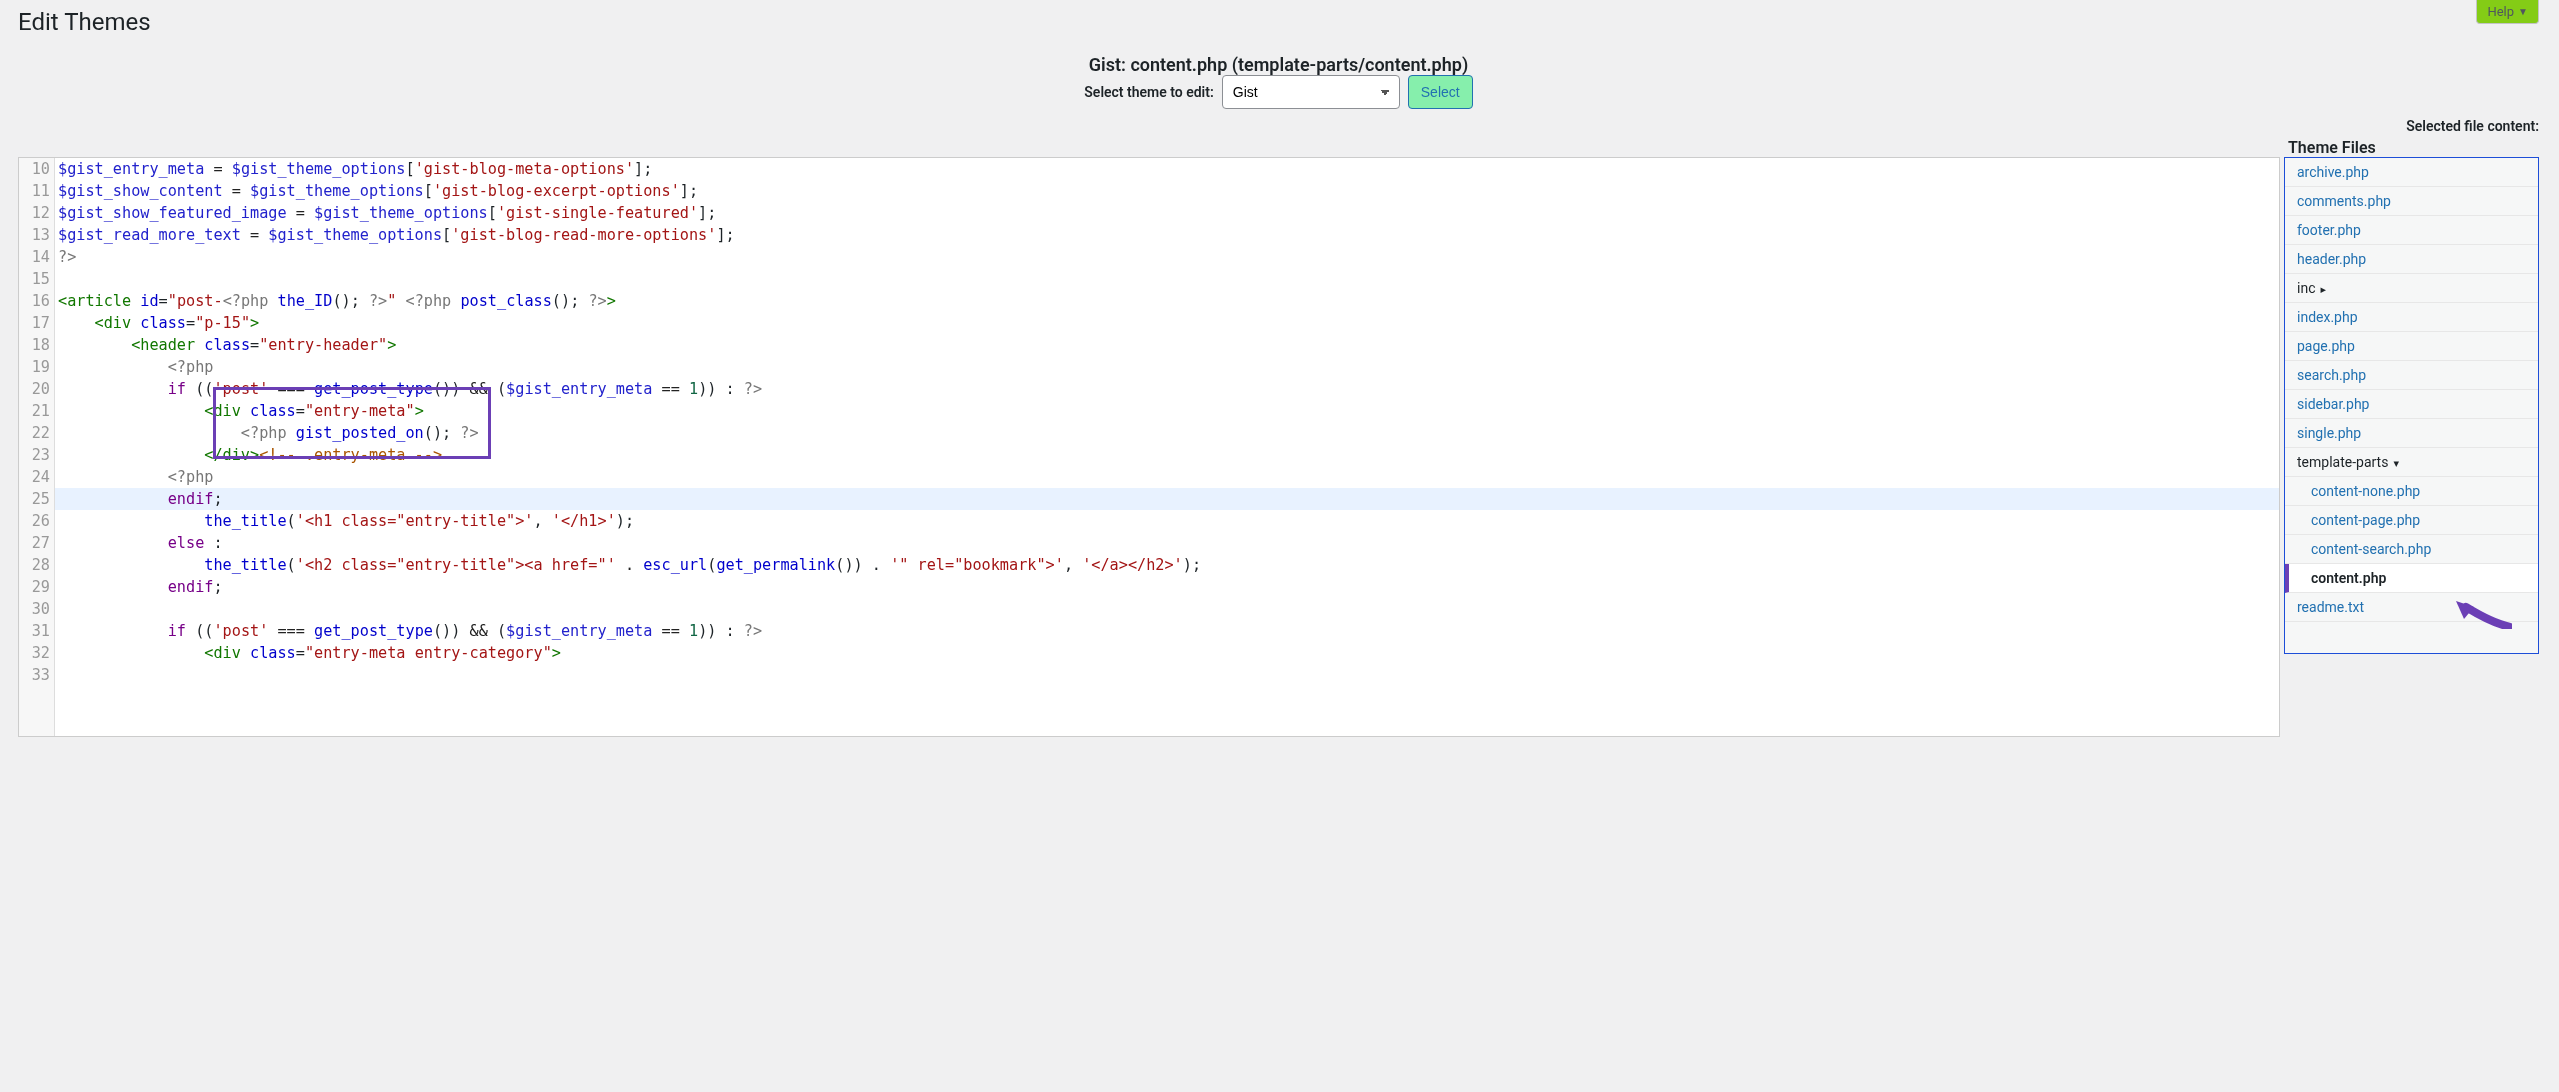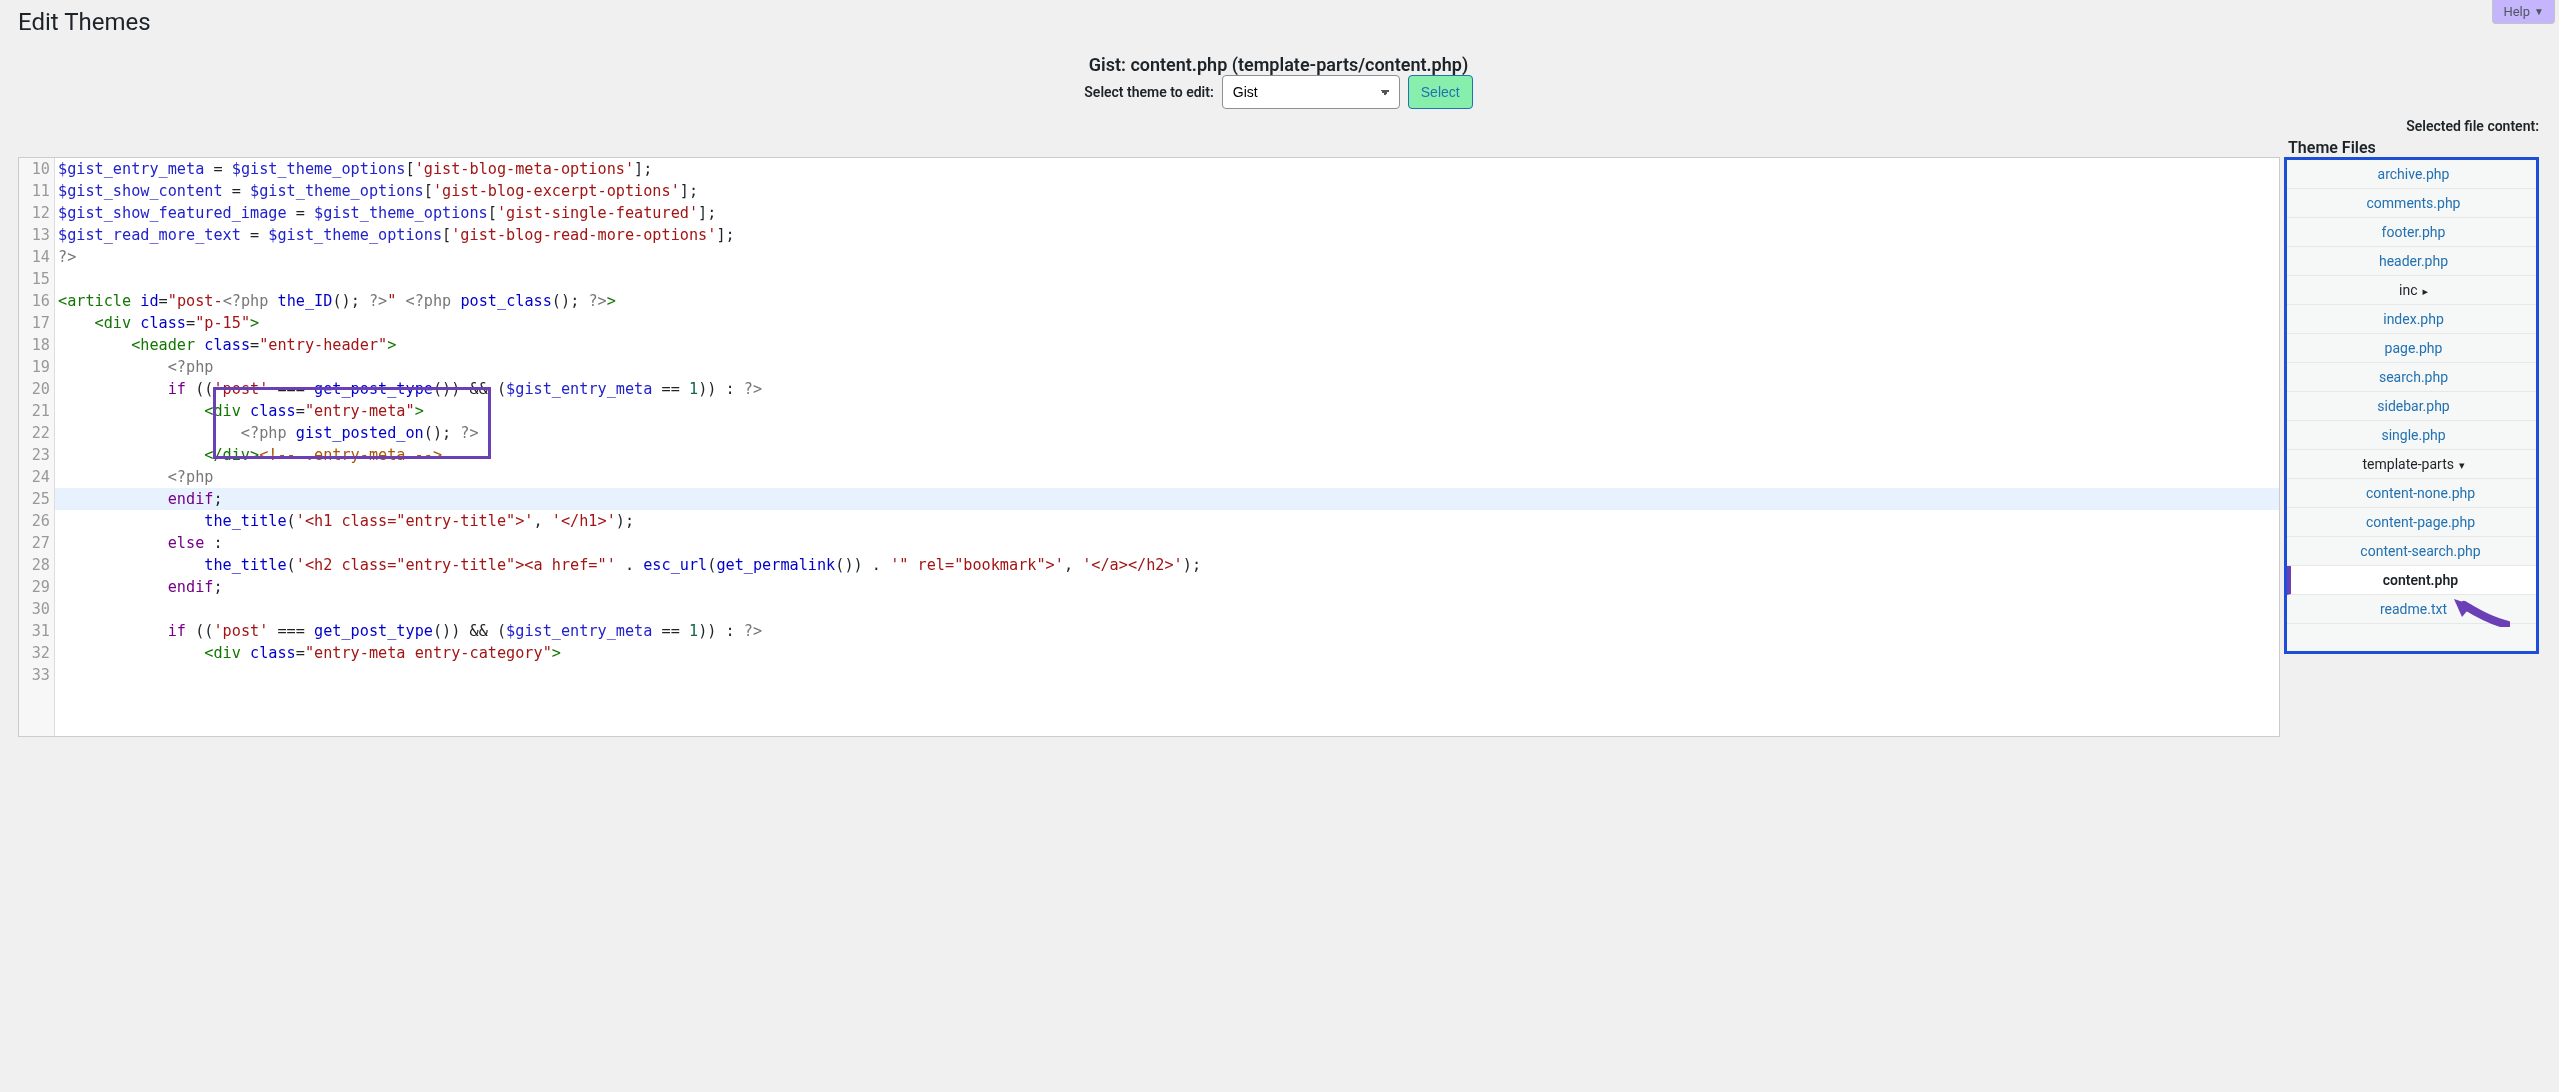--- a/index.html
+++ b/index.html
@@ -52,26 +52,26 @@
     color: #2271b1;
     background: #86efac;
     border-radius: 4px;
     height: 34px;
     padding: 0 12px;
     font-size: 14px;
     cursor: pointer;
   }
   .top-help {
     position: absolute;
-    right: 4px;
+    right: 20px;
     top: 0;
     border: 1px solid #c3c4c7;
     border-top: none;
     border-radius: 0 0 4px 4px;
-    background: #c4b5fd;
+    background: #84cc16;
     color: #50575e;
     padding: 4px 10px 4px 10px;
     font-size: 13px;
     display: flex;
     align-items: center;
     gap: 4px;
   }
   .selected-content { font-size: 14px; font-weight:600; margin-bottom: 4px; }
   .layout {
     display: flex;
@@ -119,25 +119,24 @@
   .cmt { color: #a50; }
   .highlight-box {
     position: absolute;
     border: 3px solid #6b3fb5;
     pointer-events: none;
   }
   .sidebar {
     width: 255px;
   }
   .file-tree {
-    border: 3px solid #1d4ed8;
+    border: 1px solid #1d4ed8;
     background: #f6f7f7;
     height: 497px;
     overflow: hidden;
-    text-align: center;
   }
   .file-item {
     padding: 6px 8px 6px 12px;
     color: #2271b1;
     font-size: 14px;
     cursor: pointer;
     border-bottom: 1px solid #e7e7e7;
   }
   .file-item.dir { color: #1d2327; }
   .file-item.dir::after {

